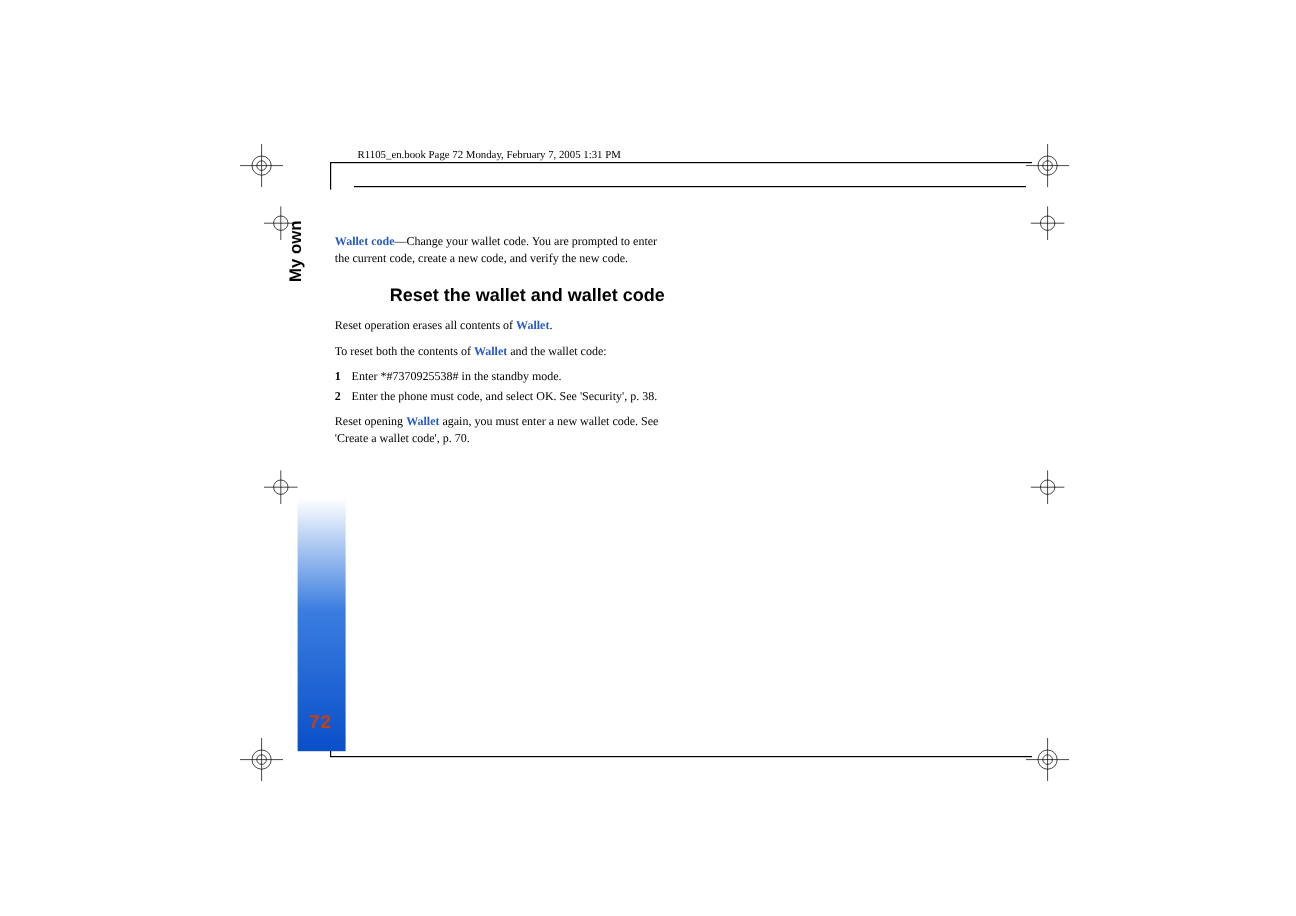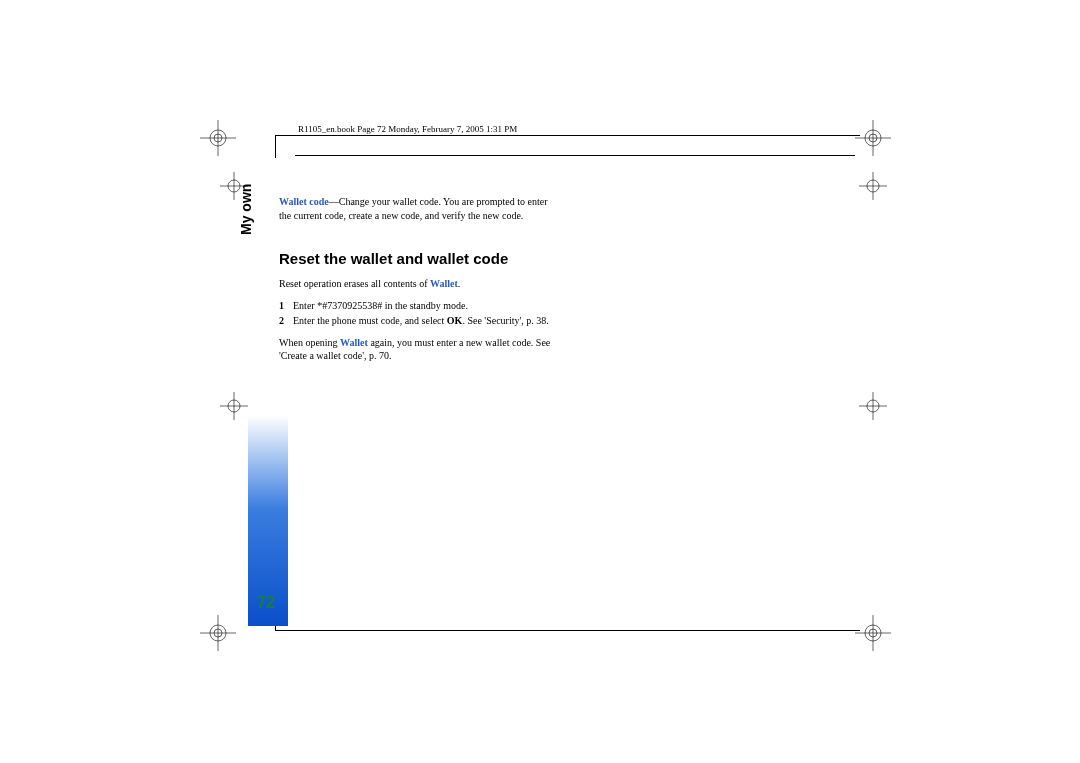--- a/index.html
+++ b/index.html
@@ -56,22 +56,22 @@
     left: 248px;
     top: 158px;
     width: 40px;
     height: 468px;
     background: linear-gradient(to bottom, #ffffff 0%, #ffffff 55%, #3a7de0 75%, #0a4fc9 100%);
   }
   .page-number {
     position: absolute;
     left: 257px;
     top: 594px;
-    color: #15803d;
-    font-family: Liberation Sans, sans-serif;
+    color: #c2410c;
+    font-family: Liberation Mono, monospace;
     font-weight: bold;
     font-size: 16px;
   }
   .section-title {
     position: absolute;
     left: 238px;
     top: 235px;
     transform: rotate(-90deg);
     transform-origin: left top;
     font-family: Arial, sans-serif;
@@ -88,25 +88,26 @@
     font-size: 10px;
     line-height: 1.35;
     color: #000;
   }
   .content p { margin-bottom: 8px; }
   .heading {
     font-family: Arial, sans-serif;
     font-weight: bold;
     font-size: 15px;
     color: #000;
-    margin-top: 27px;
+    margin-top: 15px;
     margin-bottom: 8px;
+    text-align: right;
   }
   .blue { color: #2759c4; font-weight: bold; }
-  .bold { font-weight: bold; }
+  .bold { font-weight: normal; }
   .list-row { display: flex; margin-bottom: 2px; }
   .list-num { font-weight: bold; width: 14px; flex-shrink: 0; }
   .list-txt { flex: 1; }
   .crop-mark {
     position: absolute;
     width: 36px;
     height: 36px;
   }
   .crop-mark svg { width: 100%; height: 100%; }
   .cm-tl { left: 200px; top: 120px; }
@@ -135,34 +136,37 @@
 <div class="content">
   <p>
     <span class="blue">Wallet code</span><span>—Change your wallet code. You are prompted to enter the current code, create a new code, and verify the new code.</span>
   </p>
 
   <div class="heading">Reset the wallet and wallet code</div>
 
   <p>
     <span>Reset operation erases all contents of </span><span class="blue">Wallet</span><span>.</span>
   </p>
+  <p>
+    <span>To reset both the contents of </span><span class="blue">Wallet</span><span> and the wallet code:</span>
+  </p>
 
   <div class="list-row">
     <div class="list-num">1</div>
     <div class="list-txt">Enter *#7370925538# in the standby mode.</div>
   </div>
   <div class="list-row" style="margin-bottom:8px;">
     <div class="list-num">2</div>
     <div class="list-txt">
       <span>Enter the phone must code, and select </span><span class="bold">OK</span><span>. See 'Security', p. 38.</span>
     </div>
   </div>
 
   <p>
-    <span>When opening </span><span class="blue">Wallet</span><span> again, you must enter a new wallet code. See 'Create a wallet code', p. 70.</span>
+    <span>Reset opening </span><span class="blue">Wallet</span><span> again, you must enter a new wallet code. See 'Create a wallet code', p. 70.</span>
   </p>
 </div>
 
 <div class="crop-mark cm-tl">
   <svg viewBox="0 0 36 36">
       <circle cx="18" cy="18" r="8" fill="none" stroke="#000" stroke-width="0.6"></circle>
       <circle cx="18" cy="18" r="4" fill="none" stroke="#000" stroke-width="0.6"></circle>
       <line x1="18" y1="0" x2="18" y2="36" stroke="#000" stroke-width="0.6"></line>
       <line x1="0" y1="18" x2="36" y2="18" stroke="#000" stroke-width="0.6"></line>
     </svg>

